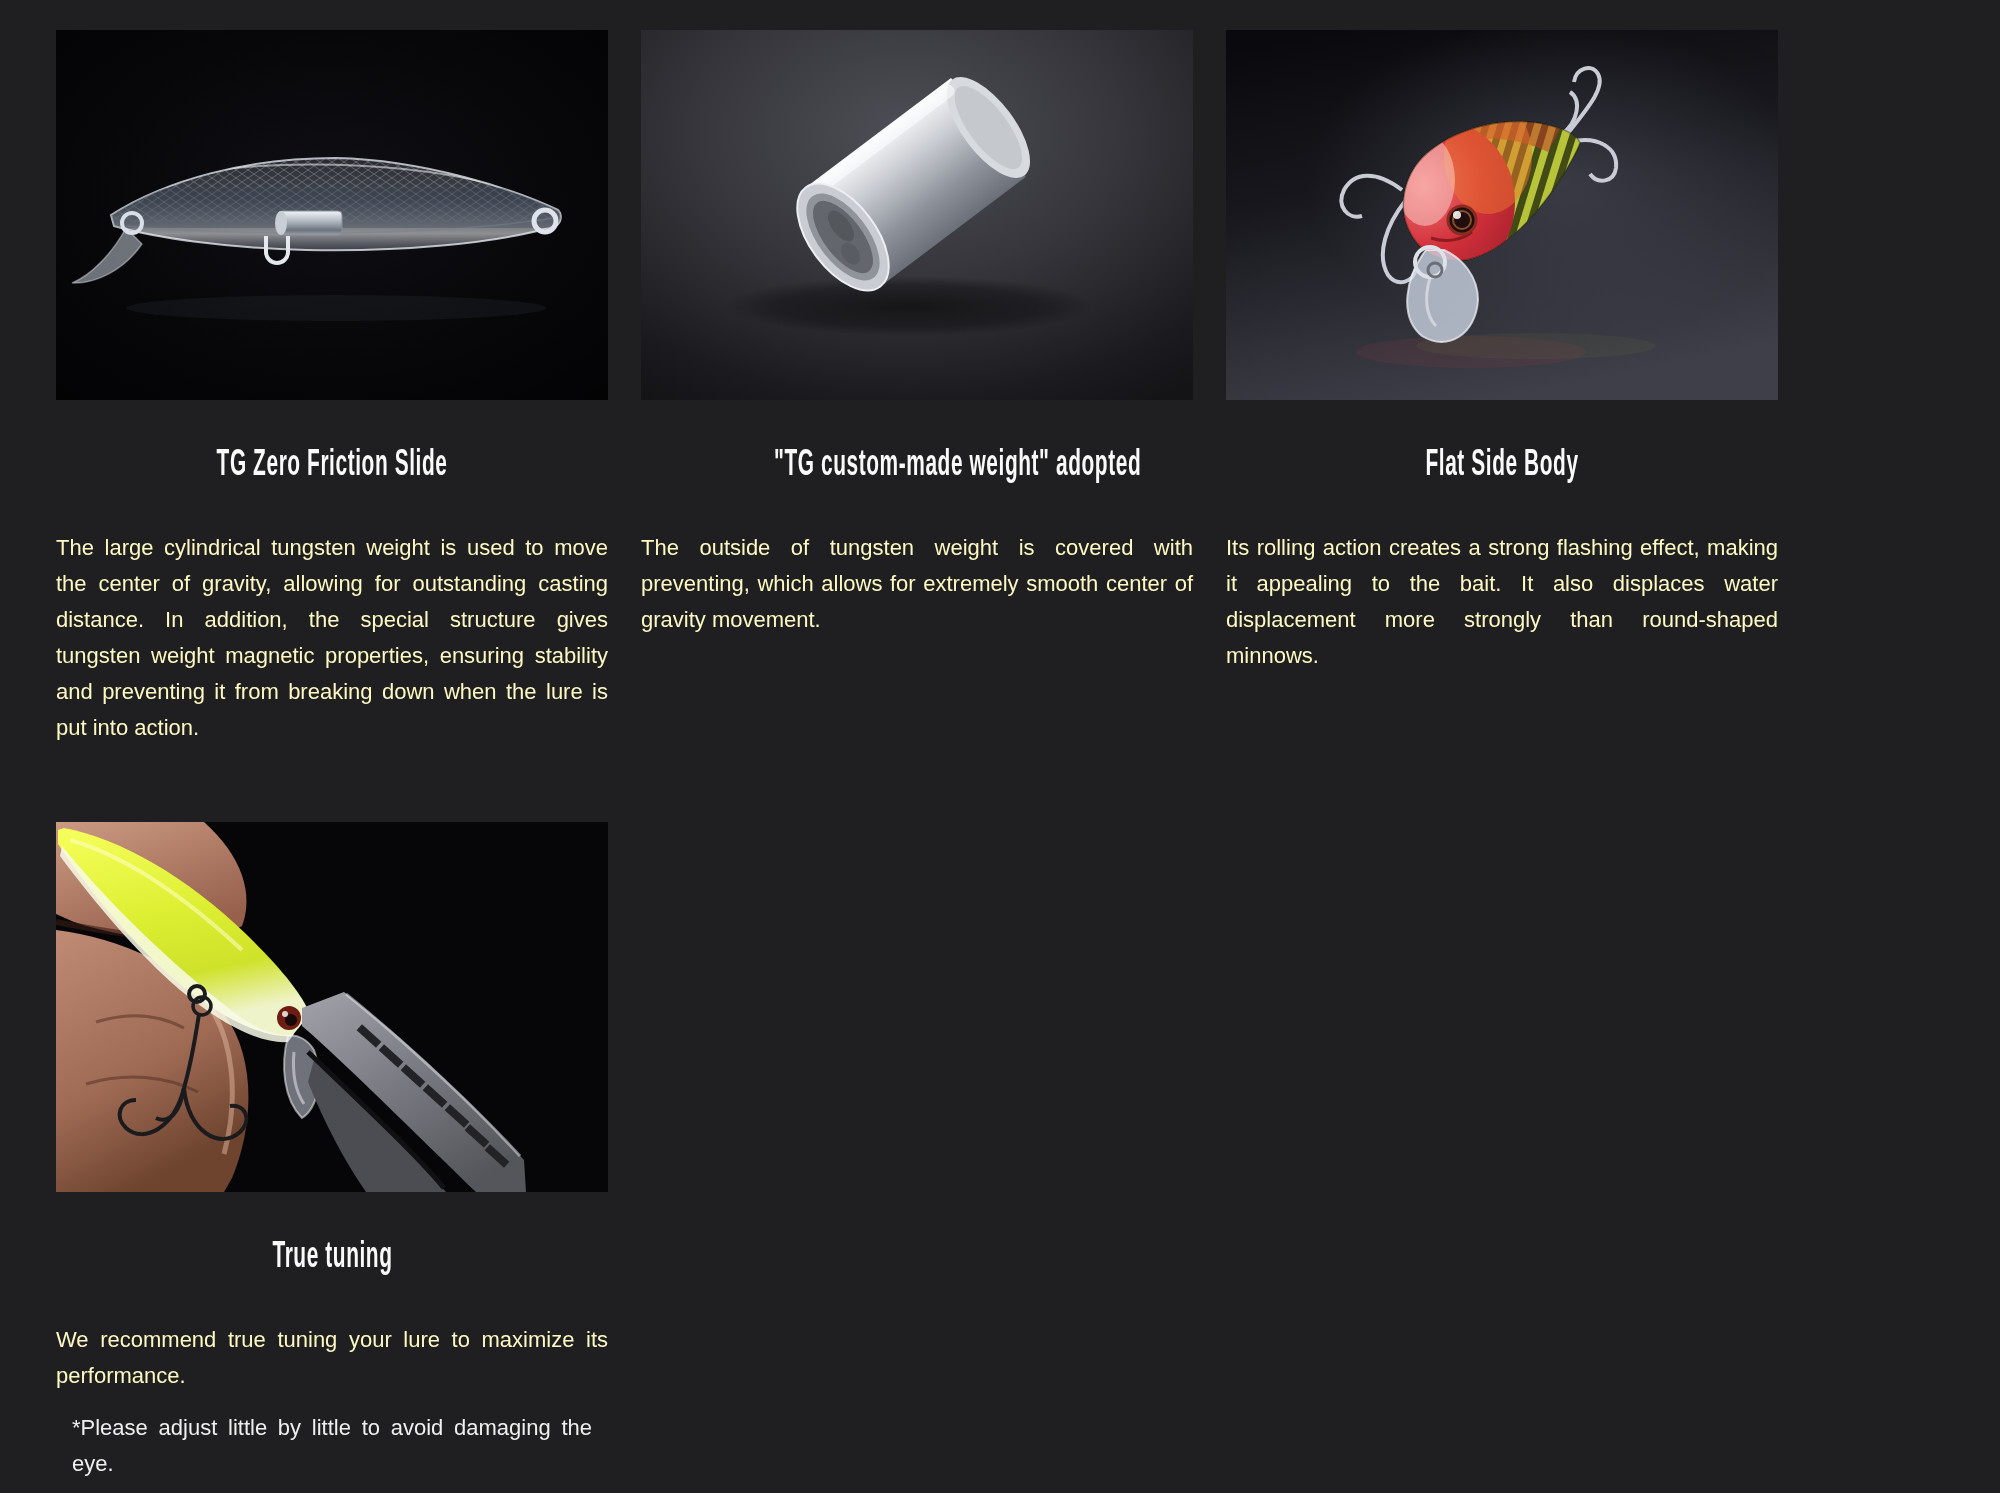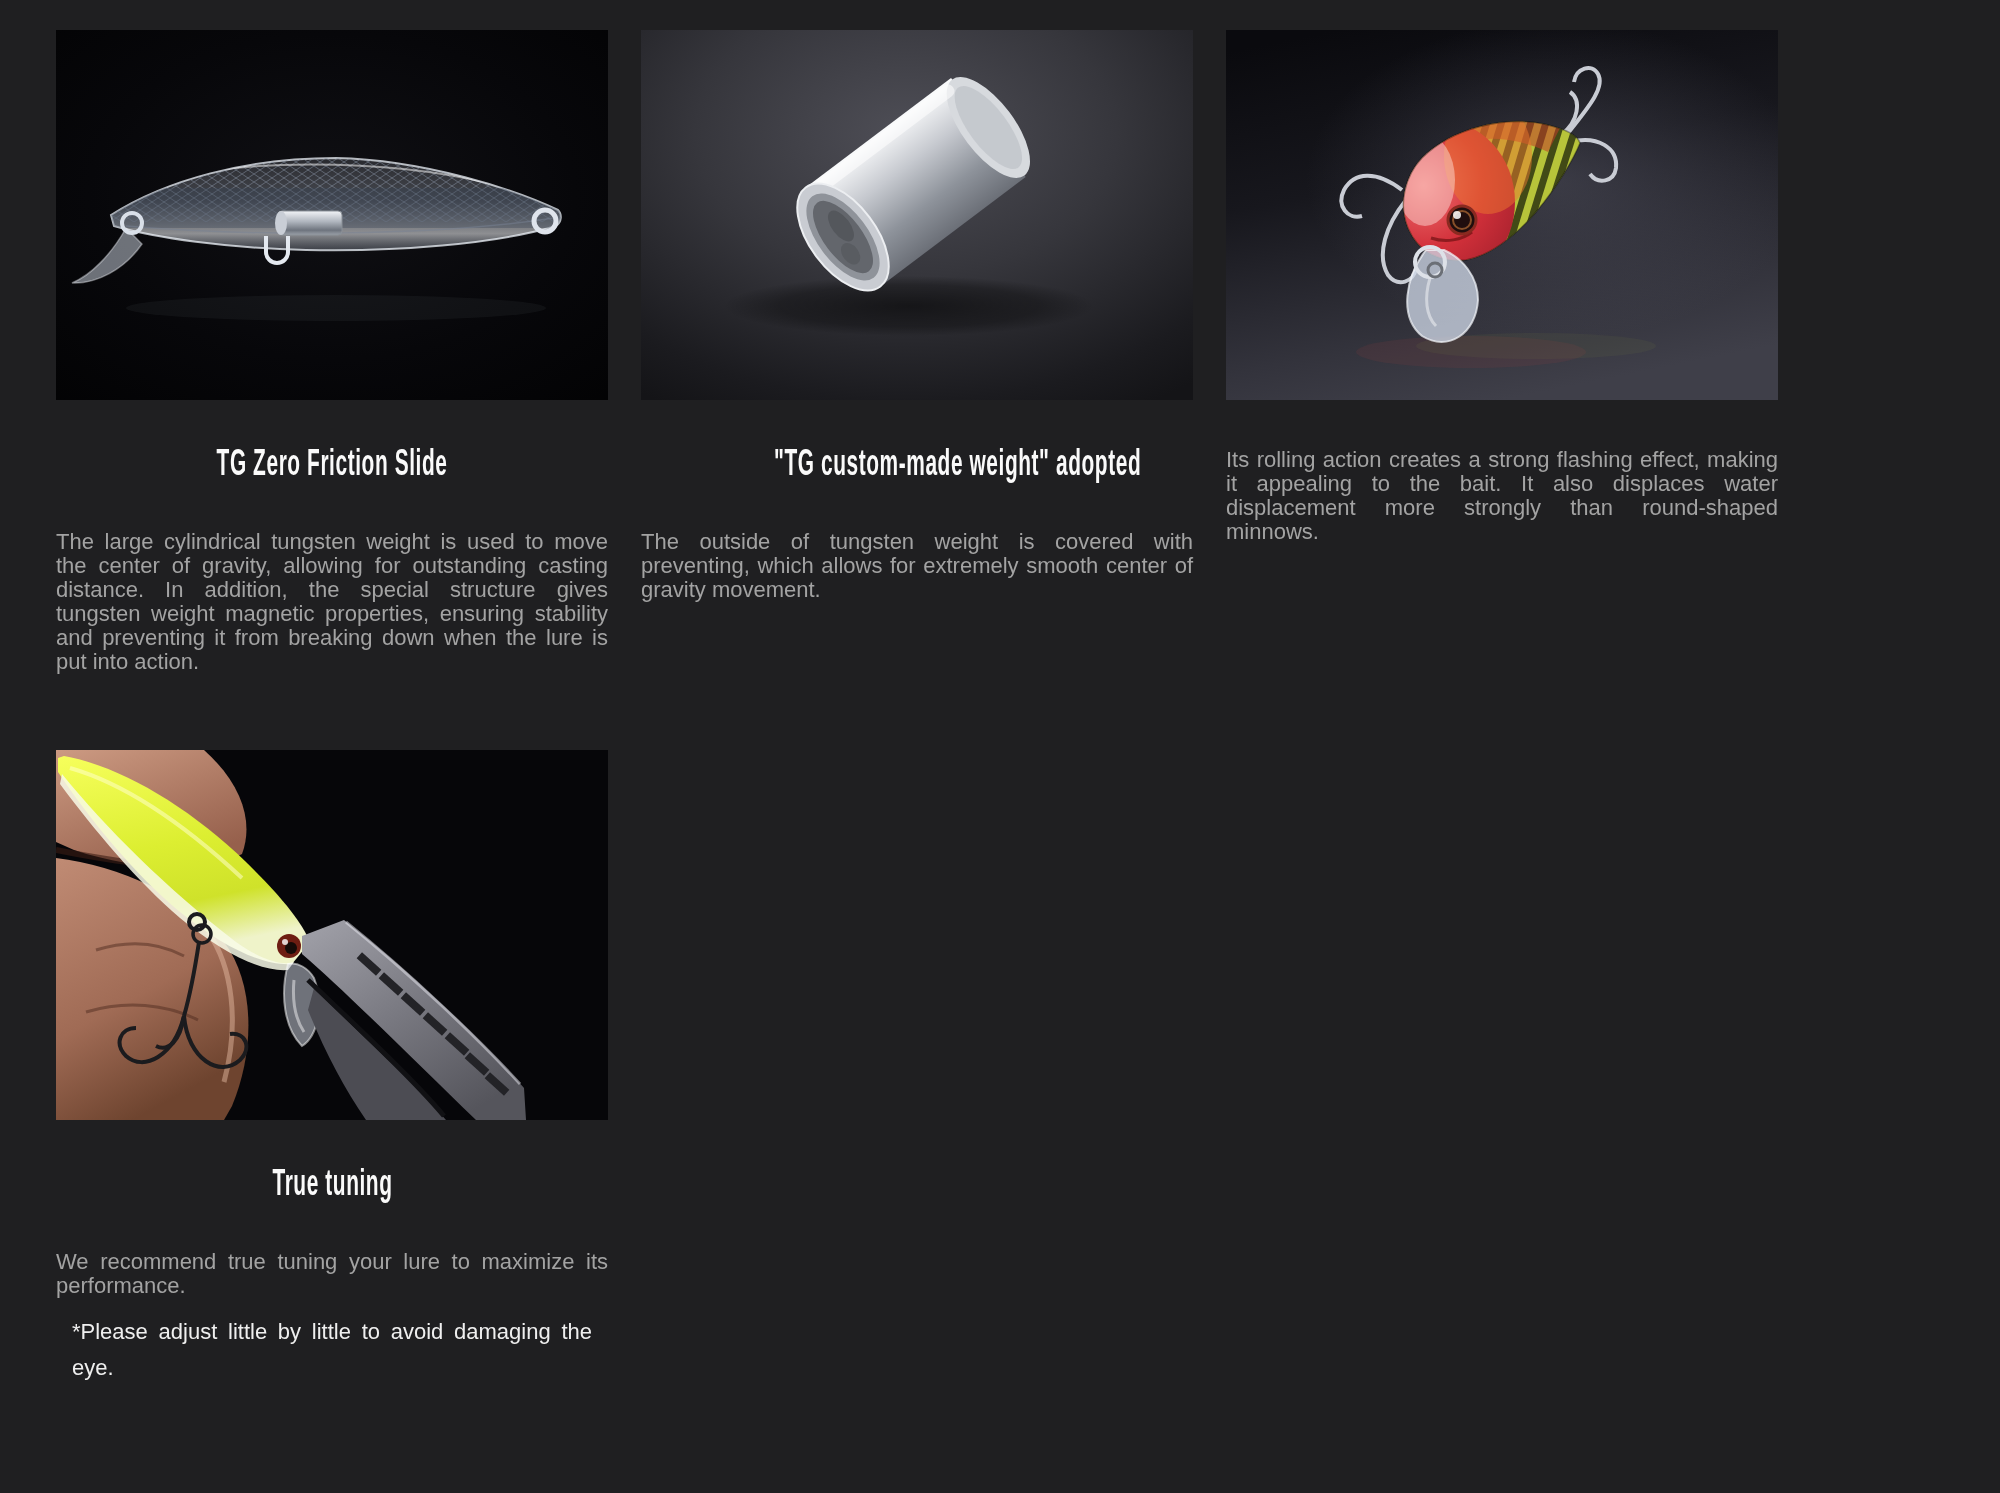--- a/index.html
+++ b/index.html
@@ -9,22 +9,22 @@
         display:grid;grid-template-columns:repeat(3,552px);
         column-gap:33px;row-gap:76px;align-items:start;}
   .card{width:552px;}
   .photo{width:552px;height:370px;margin:0;padding:0;}
   .photo svg{display:block;width:552px;height:370px;}
   h3.title{margin:44px 0 0 0;padding:0;text-align:center;
            font-size:36px;line-height:38px;font-weight:bold;color:#fafafa;
            white-space:nowrap;}
   h3.title .cond{display:inline-block;transform:scaleX(0.58);
                  transform-origin:50% 50%;letter-spacing:1px;}
-  p.body{margin:48px 0 0 0;padding:0;font-size:22px;line-height:24px;
-         color:#a3a3a3;text-align:justify;text-align-last:left;
+  p.body{margin:48px 0 0 0;padding:0;font-size:22px;line-height:36px;
+         color:#fef9c3;text-align:justify;text-align-last:left;
          -moz-text-align-last:left;}
   p.note{margin:16px;padding:0;font-size:22px;line-height:36px;color:#efefef;
          text-align:justify;text-align-last:left;-moz-text-align-last:left;}
 </style>
 </head>
 <body>
 
 <main class="grid">
 
   <article class="card">
@@ -173,20 +173,21 @@
         <circle cx="236" cy="190" r="14" fill="#200e0e"></circle>
         <circle cx="236" cy="190" r="14" fill="none" stroke="#8a2a20" stroke-width="3"></circle>
         <circle cx="236" cy="190" r="9" fill="none" stroke="rgba(205,125,60,0.6)" stroke-width="2"></circle>
         <circle cx="231" cy="185" r="4" fill="rgba(255,255,255,0.85)"></circle>
         <path d="M 200 220 C 180 246, 172 286, 196 306 C 222 322, 250 304, 252 270 C 252 246, 236 228, 218 220 Z" fill="rgba(205,214,230,0.78)" stroke="rgba(245,248,252,0.7)" stroke-width="2"></path>
         <path d="M 204 248 C 198 268, 200 286, 210 296" fill="none" stroke="rgba(255,255,255,0.45)" stroke-width="3"></path>
         <circle cx="204" cy="232" r="15" fill="none" stroke="#dde1e8" stroke-width="4"></circle>
         <circle cx="209" cy="240" r="7" fill="none" stroke="#6b6f76" stroke-width="3"></circle>
       </svg>
     </figure>
+    <h3 class="title"><span class="cond">Flat Side Body</span></h3>
     <p class="body">Its rolling action creates a strong flashing effect, making it appealing to the bait. It also displaces water displacement more strongly than round-shaped minnows.</p>
   </article>
 
   <article class="card">
     <figure class="photo">
       <svg viewBox="0 0 552 370" xmlns="http://www.w3.org/2000/svg">
         <defs>
           <linearGradient id="flesh1" x1="0" y1="0" x2="0.6" y2="1">
             <stop offset="0%" stop-color="#cc9a82"></stop>
             <stop offset="100%" stop-color="#96604c"></stop>

